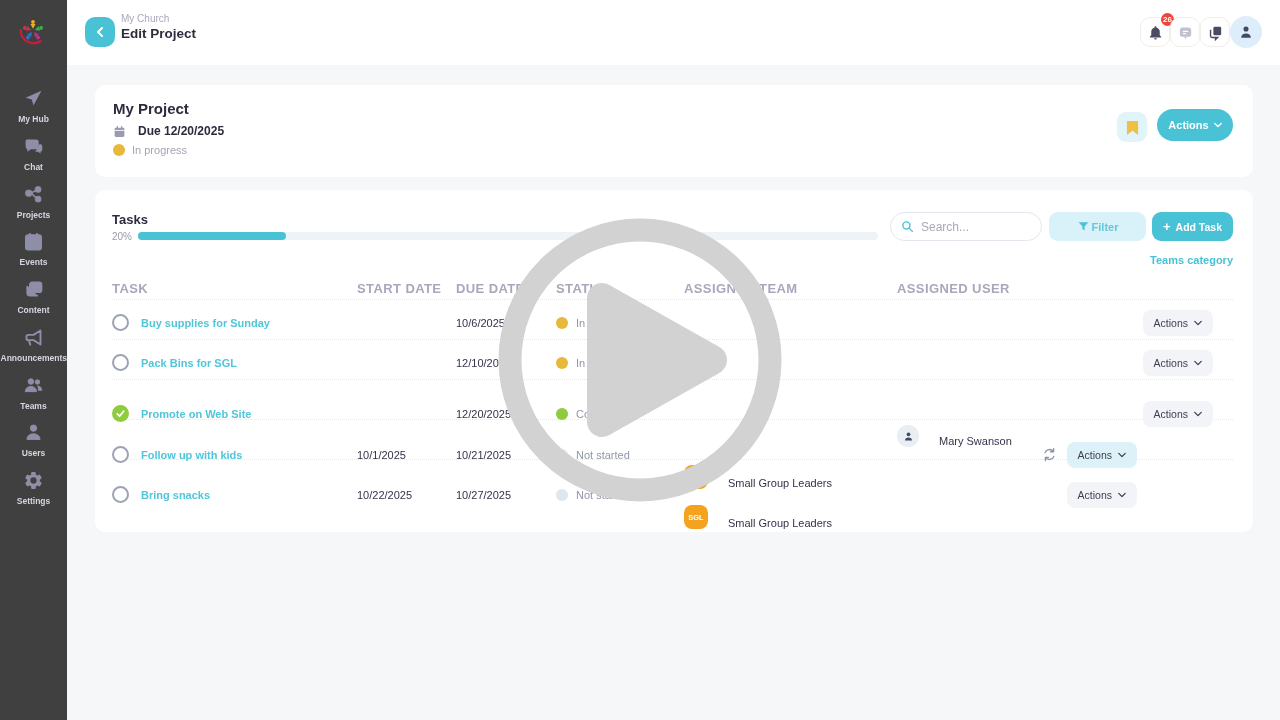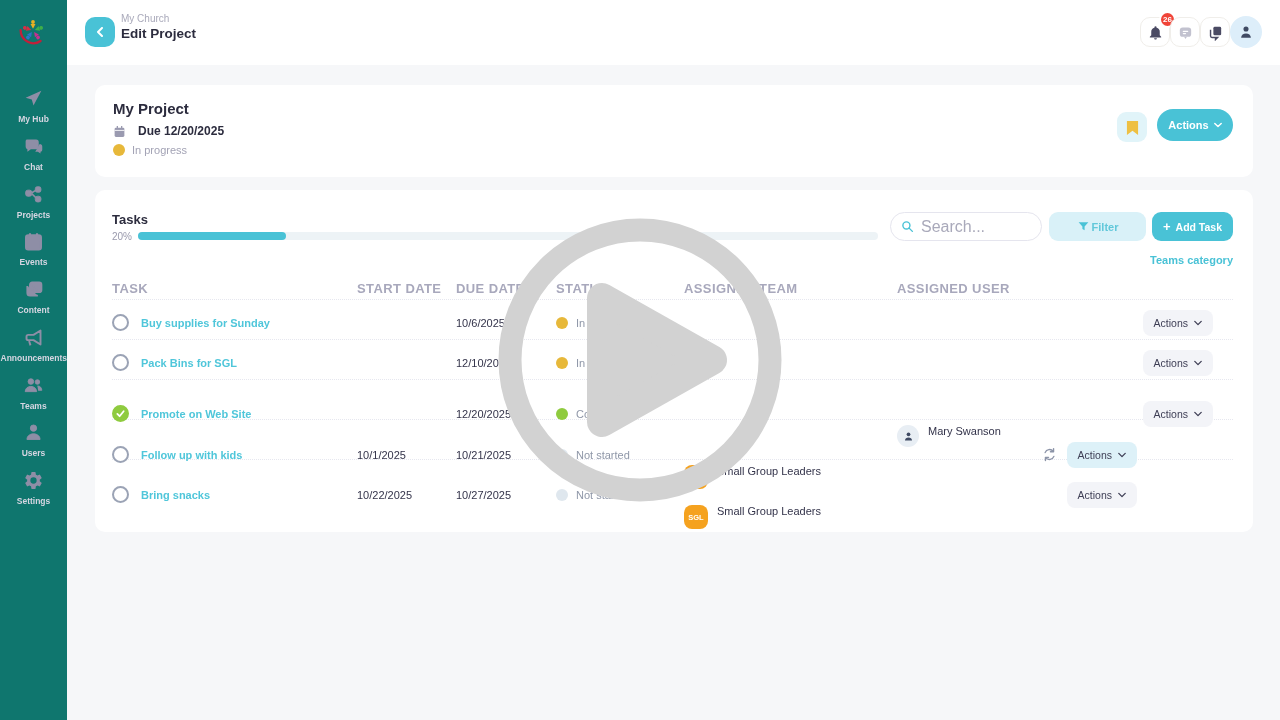--- a/index.html
+++ b/index.html
@@ -1,20 +1,20 @@
 <!DOCTYPE html>
 <html><head>
 <meta charset="utf-8">
 <style>
   * { margin:0; padding:0; box-sizing:border-box; }
   html,body { width:1280px; height:720px; font-family:"Liberation Sans", sans-serif; background:#fff; overflow:hidden; }
   .app { position:relative; width:1280px; height:720px; }
 
   
-  .sidebar { position:absolute; left:0; top:0; width:67px; height:720px; background:#0f766e; z-index:10; }
+  .sidebar { position:absolute; left:0; top:0; width:67px; height:720px; background:#404040; z-index:10; }
   .logo { position:absolute; left:14px; top:12px; width:38px; height:38px; }
   .nav { position:absolute; top:88px; left:0; width:67px; display:flex; flex-direction:column; gap:11px; }
   .nav-item { display:flex; flex-direction:column; align-items:center; cursor:pointer; }
   .nav-item svg { width:21px; height:21px; fill:#8e8ea6; stroke:#8e8ea6; }
   .nav-label { margin-top:2px; font-size:8.5px; font-weight:700; color:#d6d6e2; text-align:center; line-height:1.15; width:66px; }
 
   
   .topbar { position:absolute; left:67px; top:0; width:1213px; height:65px; background:#fff; z-index:5; }
   .back-btn { position:absolute; left:18px; top:17px; width:30px; height:30px; border:none; border-radius:10px; background:#49c2d6; cursor:pointer; display:flex; align-items:center; justify-content:center; }
   .head-text { position:absolute; left:54px; top:13px; }
@@ -40,40 +40,40 @@
   .pstatus-text { font-size:11px; color:#a3a3b5; }
   .bookmark-btn { position:absolute; right:106px; top:27px; width:30px; height:30px; border:none; border-radius:9px; background:#e1f4f9; cursor:pointer; display:flex; align-items:center; justify-content:center; }
   .proj-actions { position:absolute; right:20px; top:24px; width:76px; height:32px; border:none; border-radius:16px; background:#49c2d6; color:#fff; font-size:11px; font-weight:700; cursor:pointer; display:flex; align-items:center; justify-content:center; gap:5px; }
 
   .tasks-card { left:28px; top:125px; width:1158px; height:342px; }
   .tasks-title { position:absolute; left:17px; top:22px; font-size:13px; font-weight:700; color:#2c2c3e; }
   .prog-label { position:absolute; left:17px; top:41px; font-size:10px; color:#9a9aad; }
   .prog-track { position:absolute; left:43px; top:42px; width:740px; height:8px; border-radius:4px; background:#edf3f6; }
   .prog-fill { height:8px; border-radius:4px; background:#49c2d6; }
   .search-box { position:absolute; left:795px; top:22px; width:152px; height:29px; border:1px solid #e5e5ee; border-radius:15px; background:#fff; display:flex; align-items:center; padding:0 10px; gap:7px; }
-  .search-box input { border:none; outline:none; width:100%; font-size:16px; color:#444; font-family:"Liberation Sans", sans-serif; }
+  .search-box input { border:none; outline:none; width:100%; font-size:12px; color:#444; font-family:"Liberation Sans", sans-serif; }
   .search-box input::placeholder { color:#a9a9ba; }
   .filter-btn { position:absolute; left:954px; top:22px; width:97px; height:29px; border:none; border-radius:9px; background:#d9f1f8; color:#62c8da; font-size:11px; font-weight:700; cursor:pointer; display:flex; align-items:center; justify-content:center; gap:2px; }
   .add-task-btn { position:absolute; left:1057px; top:22px; width:81px; height:29px; border:none; border-radius:9px; background:#49c2d6; color:#fff; font-size:10.5px; font-weight:700; cursor:pointer; display:flex; align-items:center; justify-content:center; gap:5px; }
   .add-task-btn .plus { font-size:13px; font-weight:700; }
   .update-cat { position:absolute; right:20px; top:64px; font-size:11px; font-weight:700; color:#49c2d6; text-decoration:none; cursor:pointer; }
 
   .grid { display:grid; grid-template-columns:29px 216px 99px 100px 128px 213px 240px 1fr; align-items:center; }
   .thead { position:absolute; left:17px; top:88px; width:1121px; height:22px; padding-right:20px; border-bottom:1px dotted #e6e7ef; }
   .th { font-size:13px; font-weight:700; color:#a8a8bc; letter-spacing:.4px; }
   .span2 { grid-column:1/3; }
   .tbody { position:absolute; left:17px; top:110px; width:1121px; }
   .trow { height:40px; padding-right:20px; border-bottom:1px dotted #e6e7ef; }
   .trow:last-child { border-bottom:none; }
   .cb { width:17px; height:17px; border:2px solid #9ba3b5; border-radius:50%; background:#fff; cursor:pointer; display:flex; align-items:center; justify-content:center; }
   .cb.checked { background:#8fcb3f; border-color:#8fcb3f; }
   .tlink { font-size:11px; font-weight:700; color:#4fc6da; text-decoration:none; cursor:pointer; }
   .cell { font-size:11px; color:#33334a; }
   .status-cell { display:flex; align-items:center; gap:8px; font-size:11px; color:#8f97a8; }
-  .team-cell, .user-cell { display:flex; align-items:flex-start; gap:9px;margin-top:45px; }
+  .team-cell, .user-cell { display:flex; align-items:flex-end; gap:20px;margin-top:45px; }
   .team-badge { width:24px; height:24px; border-radius:8px; background:#f5a21f; color:#fff; font-size:7.5px; font-weight:700; display:flex; align-items:center; justify-content:center; flex:none; }
   .uavatar { width:22px; height:22px; border-radius:50%; background:#e8eef4; display:flex; align-items:center; justify-content:center; flex:none; }
   .actions-cell { display:flex; align-items:center; justify-content:flex-end; gap:10px; }
   .act { height:26px; padding:0 11px; border:none; border-radius:8px; background:#f3f4f8; color:#3e3e55; font-size:10.5px; cursor:pointer; display:flex; align-items:center; gap:6px; }
   .act.hl { background:#ddf1f8; }
   .recur { width:15px; height:15px; }
 
   .chev { width:8px; height:8px; }
 
   

